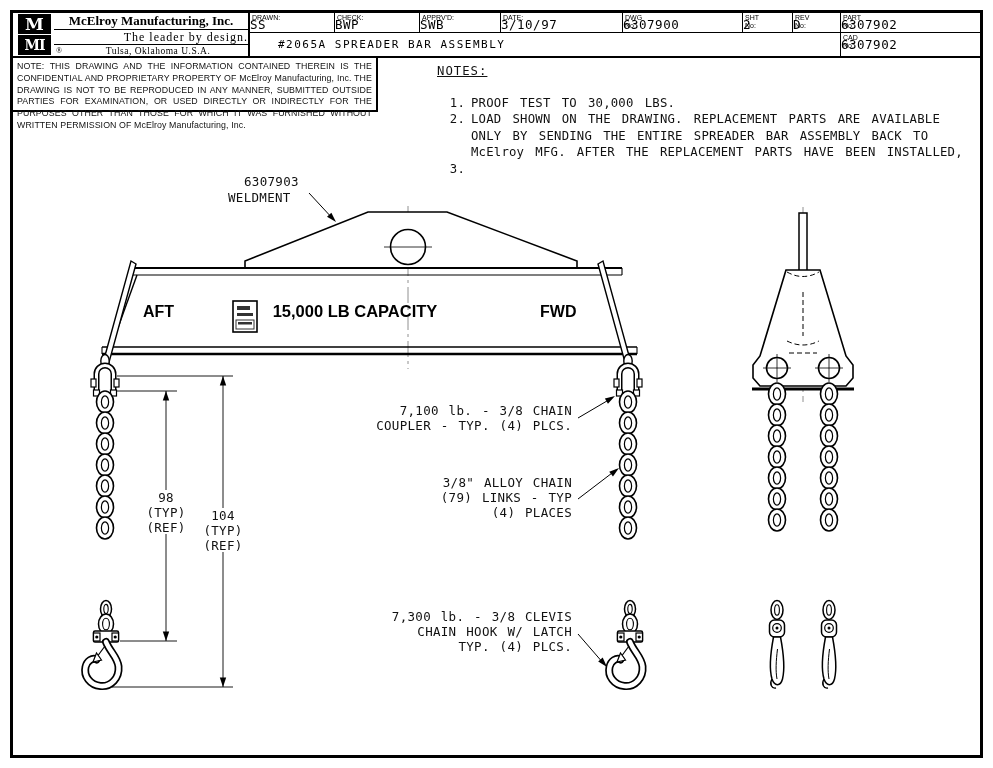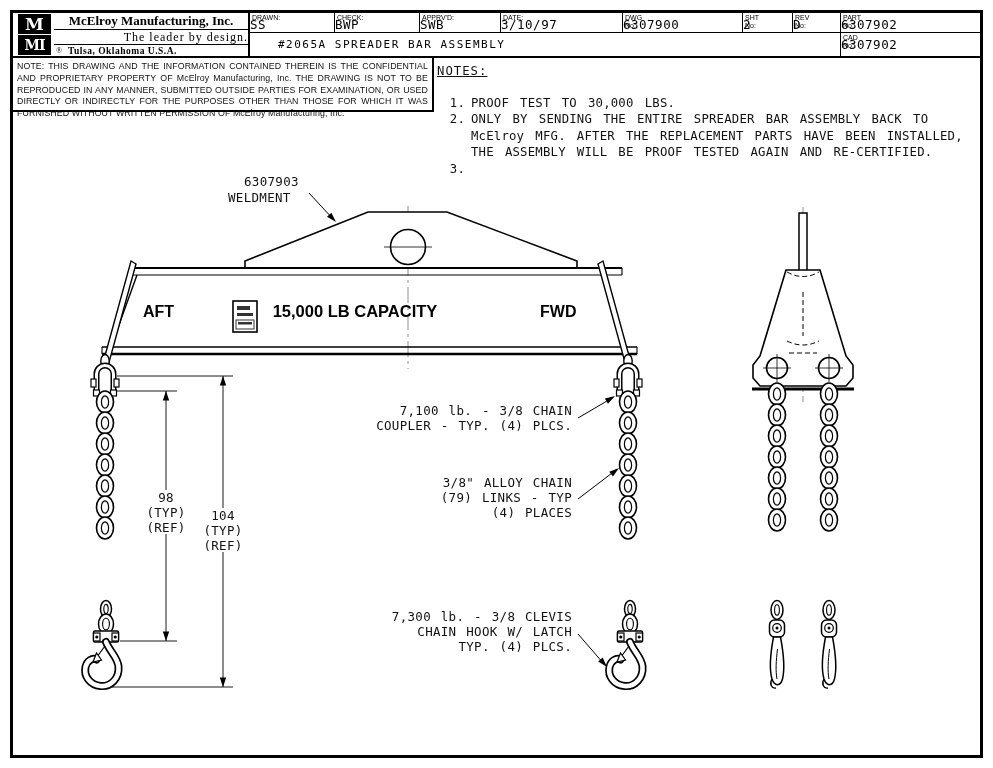--- a/index.html
+++ b/index.html
@@ -18,39 +18,39 @@
   .logo-m{font-size:17px;}
   .logo-mi{font-size:14px;letter-spacing:-1px;}
   .co-text{flex:1;display:flex;flex-direction:column;}
   .co-name{height:16px;border-bottom:1.5px solid #000;text-align:center;
            font-family:"Liberation Serif",serif;font-weight:bold;font-size:13px;line-height:16px;}
   .co-tag{height:14px;border-bottom:1.5px solid #000;text-align:right;
           font-family:"Liberation Serif",serif;font-size:12px;line-height:14px;letter-spacing:1px;}
   .co-loc{flex:1;font-family:"Liberation Serif",serif;font-size:9.5px;line-height:12px;
           display:flex;align-items:center;}
   .co-reg{font-size:8px;margin:0 6px 0 2px;}
-  .co-loc-text{flex:1;text-align:left;letter-spacing:0.5px;font-weight:bold;}
+  .co-loc-text{flex:1;text-align:center;letter-spacing:0.5px;}
   .fields-area{flex:1;display:flex;flex-direction:column;}
   .row-top{height:21px;display:flex;border-bottom:1.5px solid #000;box-sizing:border-box;}
   .row-bottom{flex:1;display:flex;}
   .fcell{position:relative;border-right:1.5px solid #000;box-sizing:border-box;}
   .fcell:last-child{border-right:none;}
   .fl{position:absolute;top:1px;left:2px;font-size:7px;line-height:7.5px;color:#000;}
   .fl.stack{width:20px;white-space:normal;}
   .fv{text-align:left;padding-top:4px;font-family:"DejaVu Sans Mono",monospace;
       font-size:12.5px;letter-spacing:0.5px;}
   .w-drawn{width:85px}.w-check{width:85px}.w-apprvd{width:81px}.w-date{width:122px}
   .w-dwg{width:120px}.w-sht{width:50px}.w-rev{width:48px}.w-part{flex:1}
   .title-cell{width:591px;border-right:1.5px solid #000;box-sizing:border-box;
               font-family:"DejaVu Sans Mono",monospace;font-size:11px;letter-spacing:1.5px;
               line-height:23px;padding-left:28px;}
   .cad-cell{flex:1;position:relative;}
 
   
-  .disclaimer{position:absolute;left:13px;top:58px;width:421px;height:54px;
+  .disclaimer{position:absolute;left:13px;top:58px;width:365px;height:54px;
               box-sizing:border-box;border-right:2px solid #000;border-bottom:2px solid #000;
               padding:3px 4px 0 4px;font-size:8.8px;line-height:11.8px;text-align:justify;
               letter-spacing:0.1px;color:#111;}
 
   
   .notes{position:absolute;left:437px;top:63px;width:545px;
          font-family:"DejaVu Sans Mono",monospace;font-size:12.3px;line-height:16.5px;
          letter-spacing:0.2px;word-spacing:3.5px;color:#111;}
   .notes-heading{text-decoration:underline;margin-bottom:15px;letter-spacing:1px;}
   .note-item{display:flex;}
@@ -136,23 +136,23 @@
     <div class="notes-heading">NOTES:</div>
     <div class="note-item">
       <span class="note-num">1.</span>
       <div class="note-lines">
         <div>PROOF TEST TO 30,000 LBS.</div>
       </div>
     </div>
     <div class="note-item">
       <span class="note-num">2.</span>
       <div class="note-lines">
+        <div>LOAD SHOWN ON THE DRAWING. REPLACEMENT PARTS ARE AVAILABLE</div>
         <div>ONLY BY SENDING THE ENTIRE SPREADER BAR ASSEMBLY BACK TO</div>
         <div>McElroy MFG. AFTER THE REPLACEMENT PARTS HAVE BEEN INSTALLED,</div>
-        <div>THE ASSEMBLY WILL BE PROOF TESTED AGAIN AND RE-CERTIFIED.</div>
       </div>
     </div>
     <div class="note-item">
       <span class="note-num">3.</span>
       <div class="note-lines">
       </div>
     </div>
   </div>
 
   <svg width="993" height="768" viewBox="0 0 993 768">

